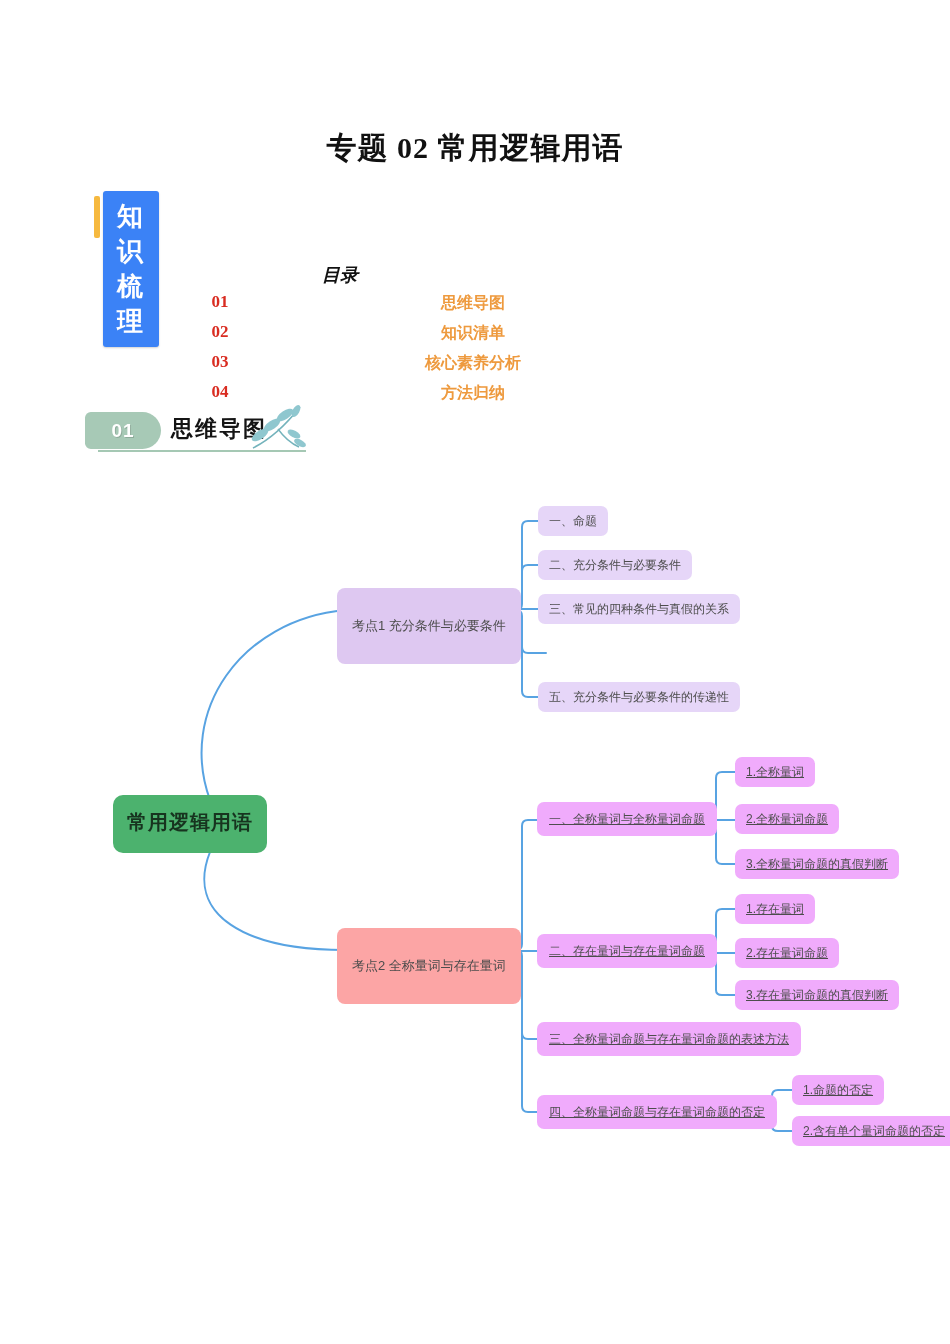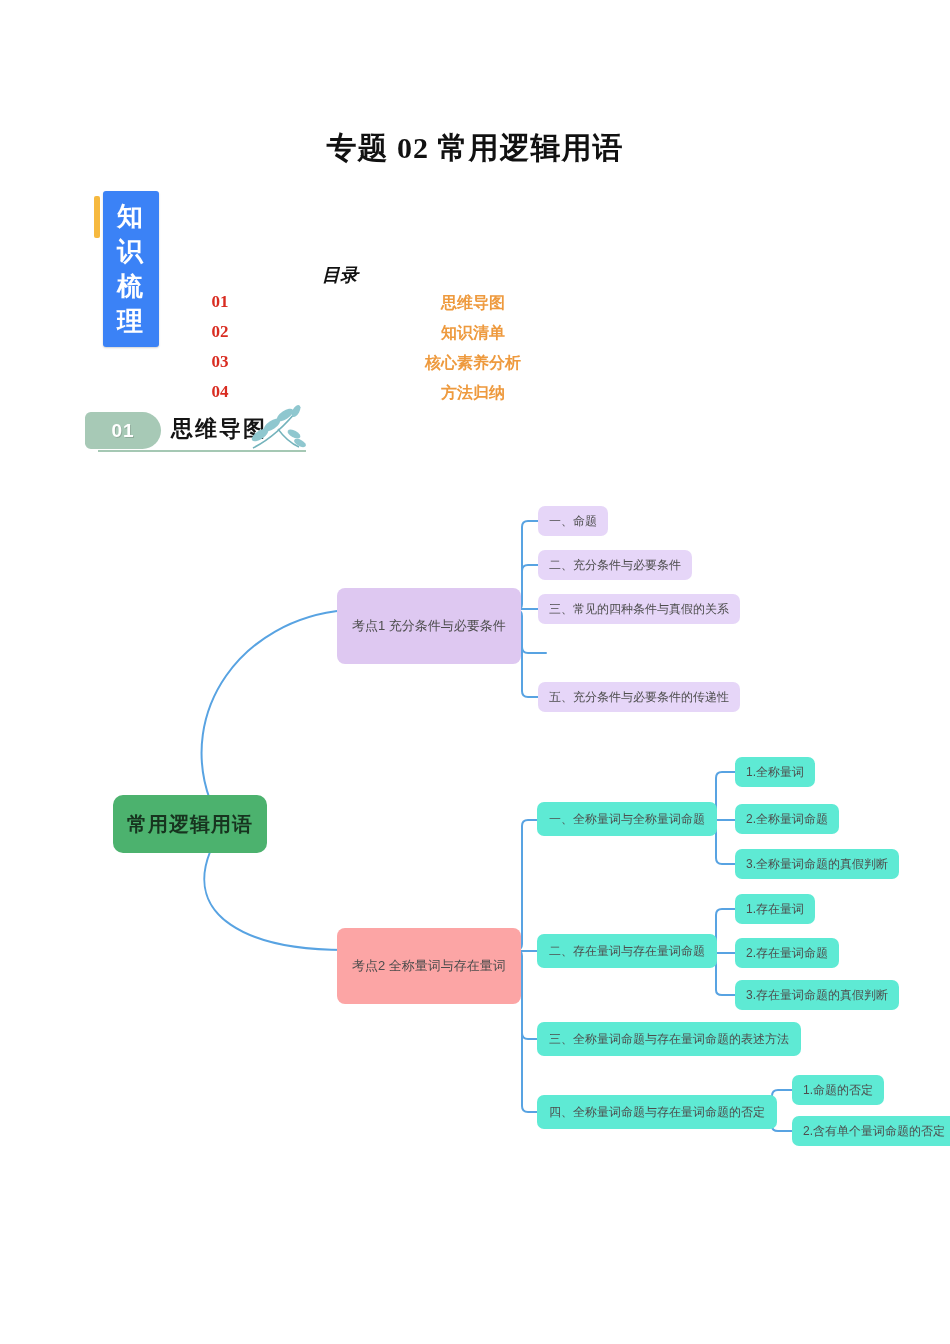--- a/index.html
+++ b/index.html
@@ -66,27 +66,27 @@
   
   .mm-svg{position:absolute;left:0;top:0;z-index:1;}
   .mm-node{
     position:absolute;z-index:2;white-space:nowrap;
     color:#4d4d4d;font-size:12px;line-height:1.2;
     padding:8px 11px;border-radius:7px;
   }
   .mm-root{
     background:#4CB26E;color:#17341f;
     font-size:20px;font-weight:bold;
-    padding:17px 14px;border-radius:10px;letter-spacing:1px;
+    padding:17px 14px;border-radius:10px;letter-spacing:1px;font-family:Liberation Mono, monospace;
   }
   .mm-head{font-size:13px;padding:30px 15px;border-radius:8px;}
   .bg-lav-dark{background:#DEC8F1;}
   .bg-lav{background:#E6D6F8;text-align:right;}
   .bg-green{background:#fca5a5;}
-  .bg-peach{background:#5eead4;}
+  .bg-peach{background:#f0abfc;text-decoration:underline;}
   .mm-sub{padding:10px 12px;}
 </style>
 </head>
 <body>
 
 <div id="page">
 
   <div class="doc-title">专题 02 常用逻辑用语</div>
 
   <div class="banner-wrap">

